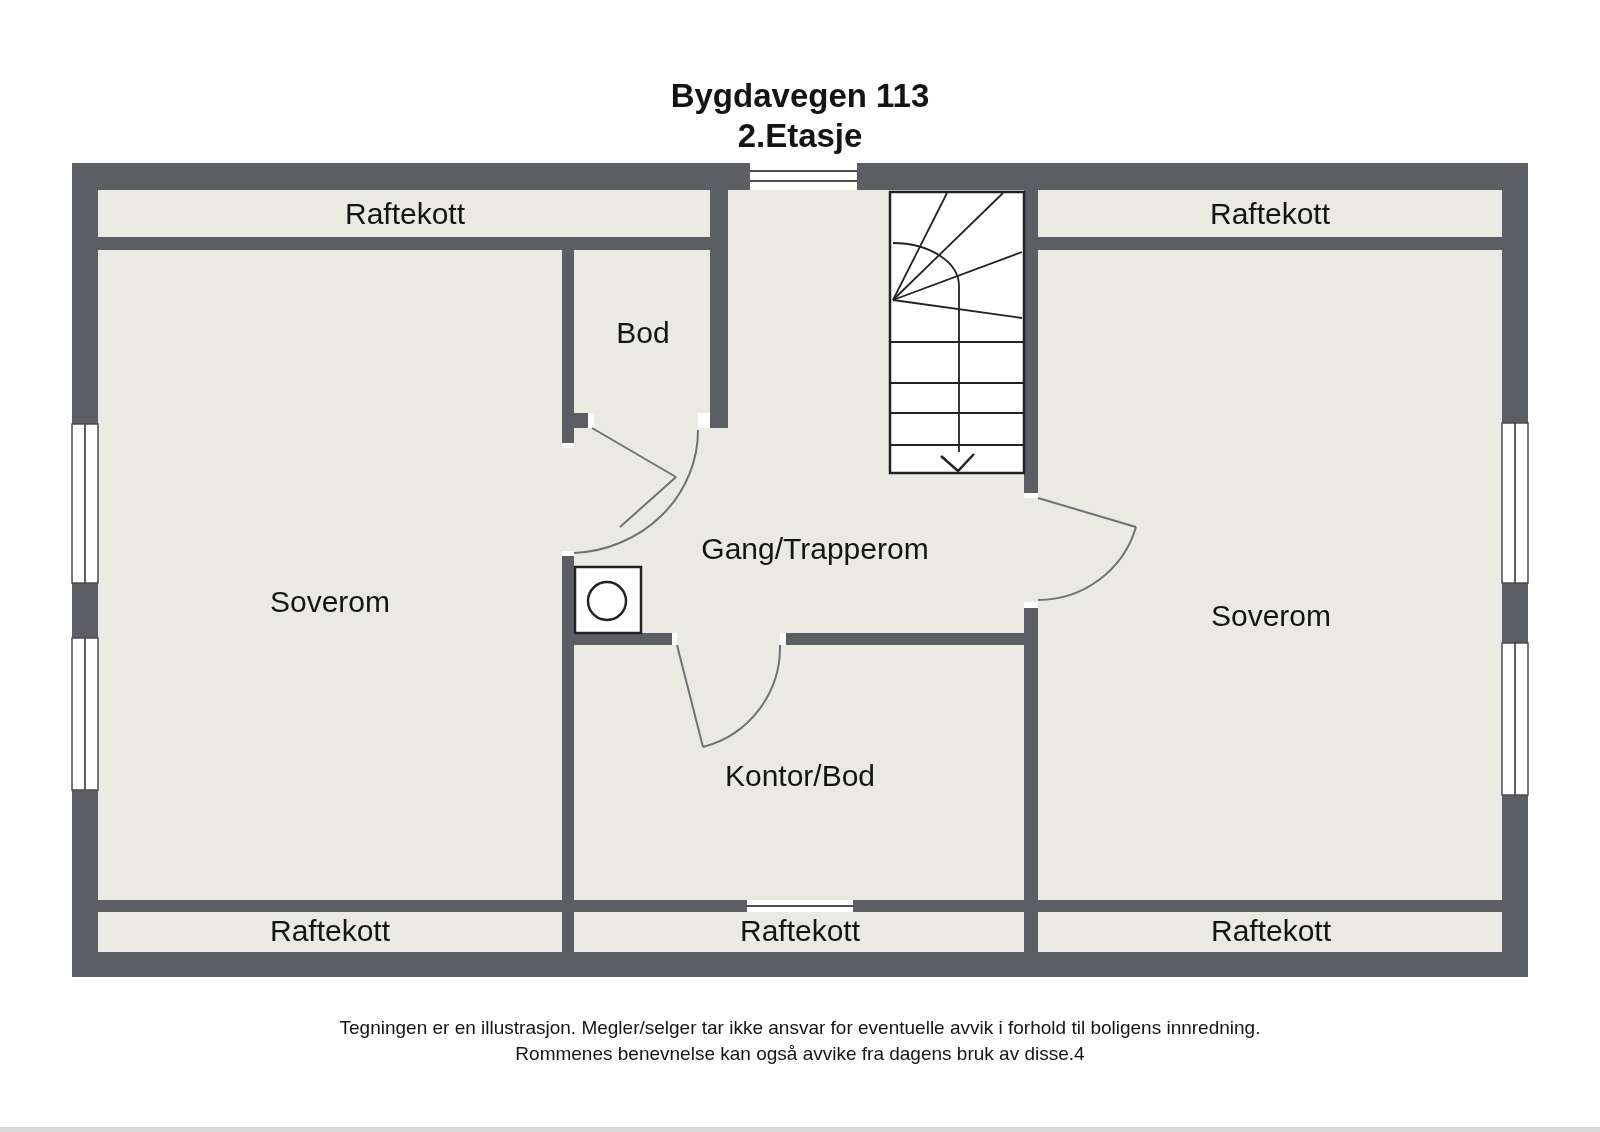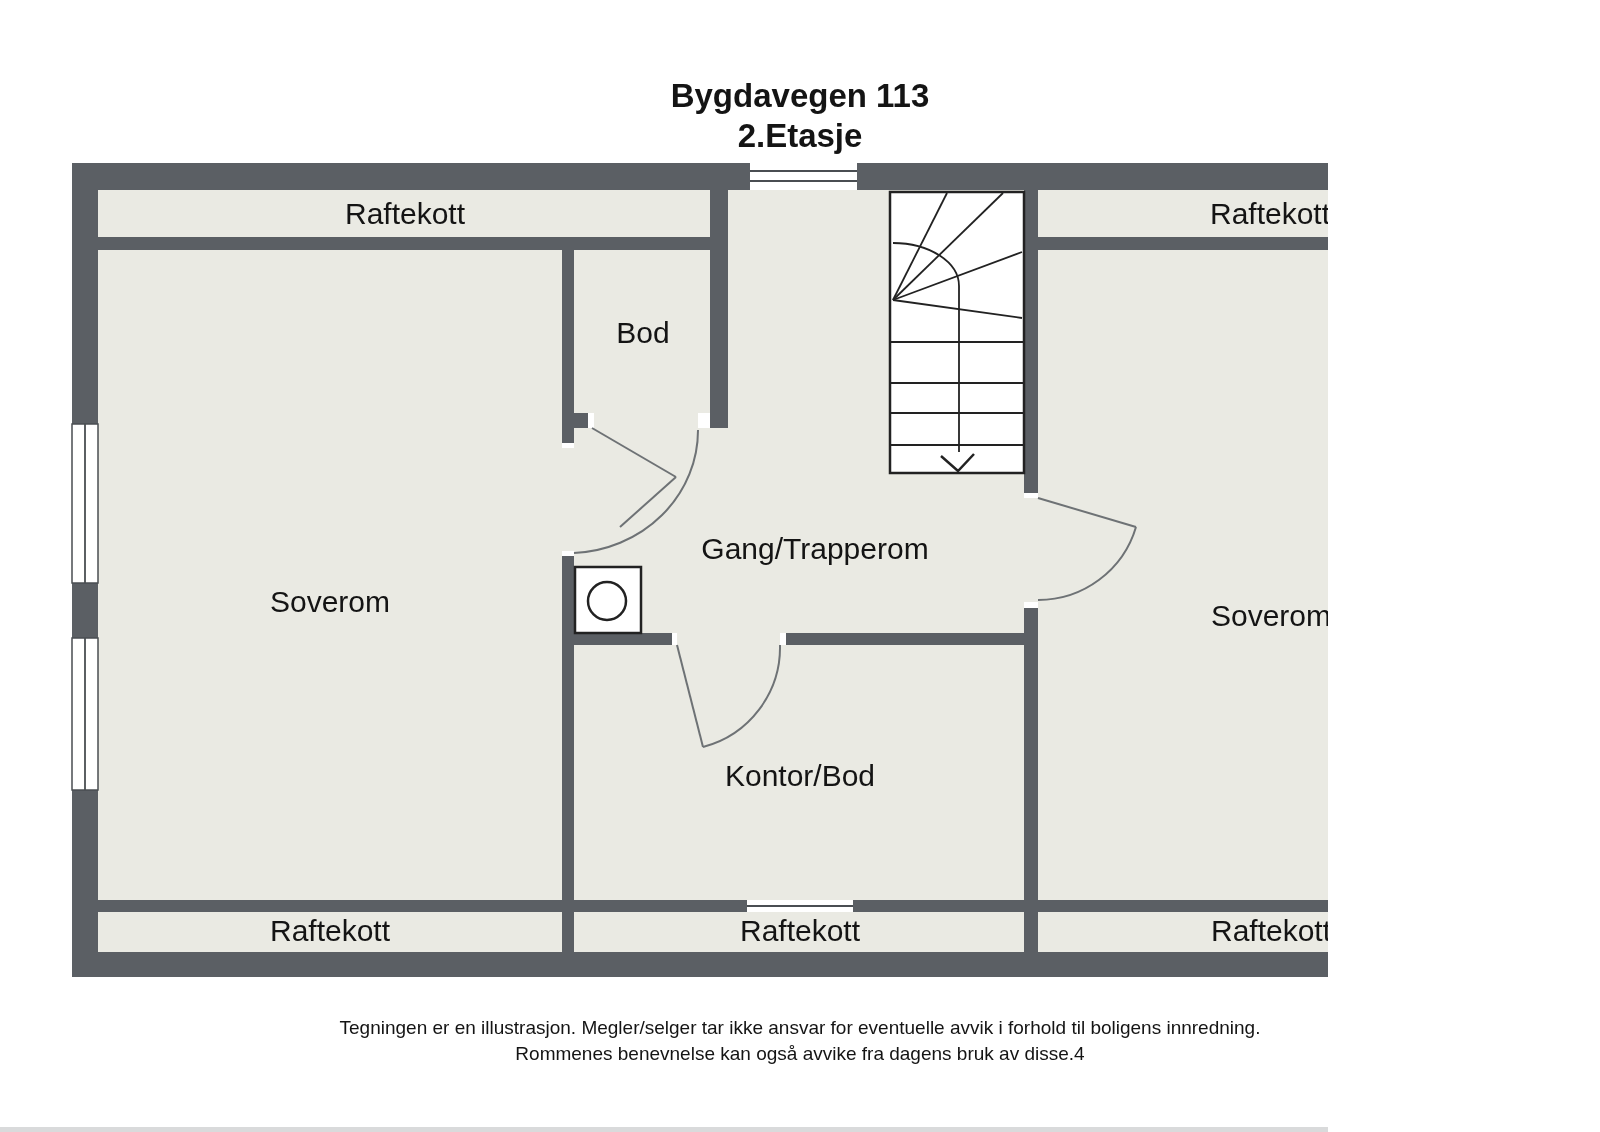--- a/index.html
+++ b/index.html
@@ -2,21 +2,21 @@
 <html style="--wall: #5b5f64; --room-fill: #eaeae3; --stairs-line: #222222; --door-line: #6e7275; --window-line: #4a4e52; --text: #141414; --background: #ffffff;"><head>
 <meta charset="utf-8">
 <style>
   html, body {
     margin: 0;
     padding: 0;
     background: #ffffff;
   }
   .page {
     position: relative;
-    width: 1328px;
+    width: 1600px;
     height: 1132px;
     background: var(--background, #ffffff);
     font-family: "Liberation Sans", sans-serif;
     overflow: hidden;
   }
   svg { display: block; }
   svg text { font-family: "Liberation Sans", sans-serif; }
 
   .wall       { fill: var(--wall, #5b5f64); }
   .interior   { fill: var(--room-fill, #eaeae3); }

